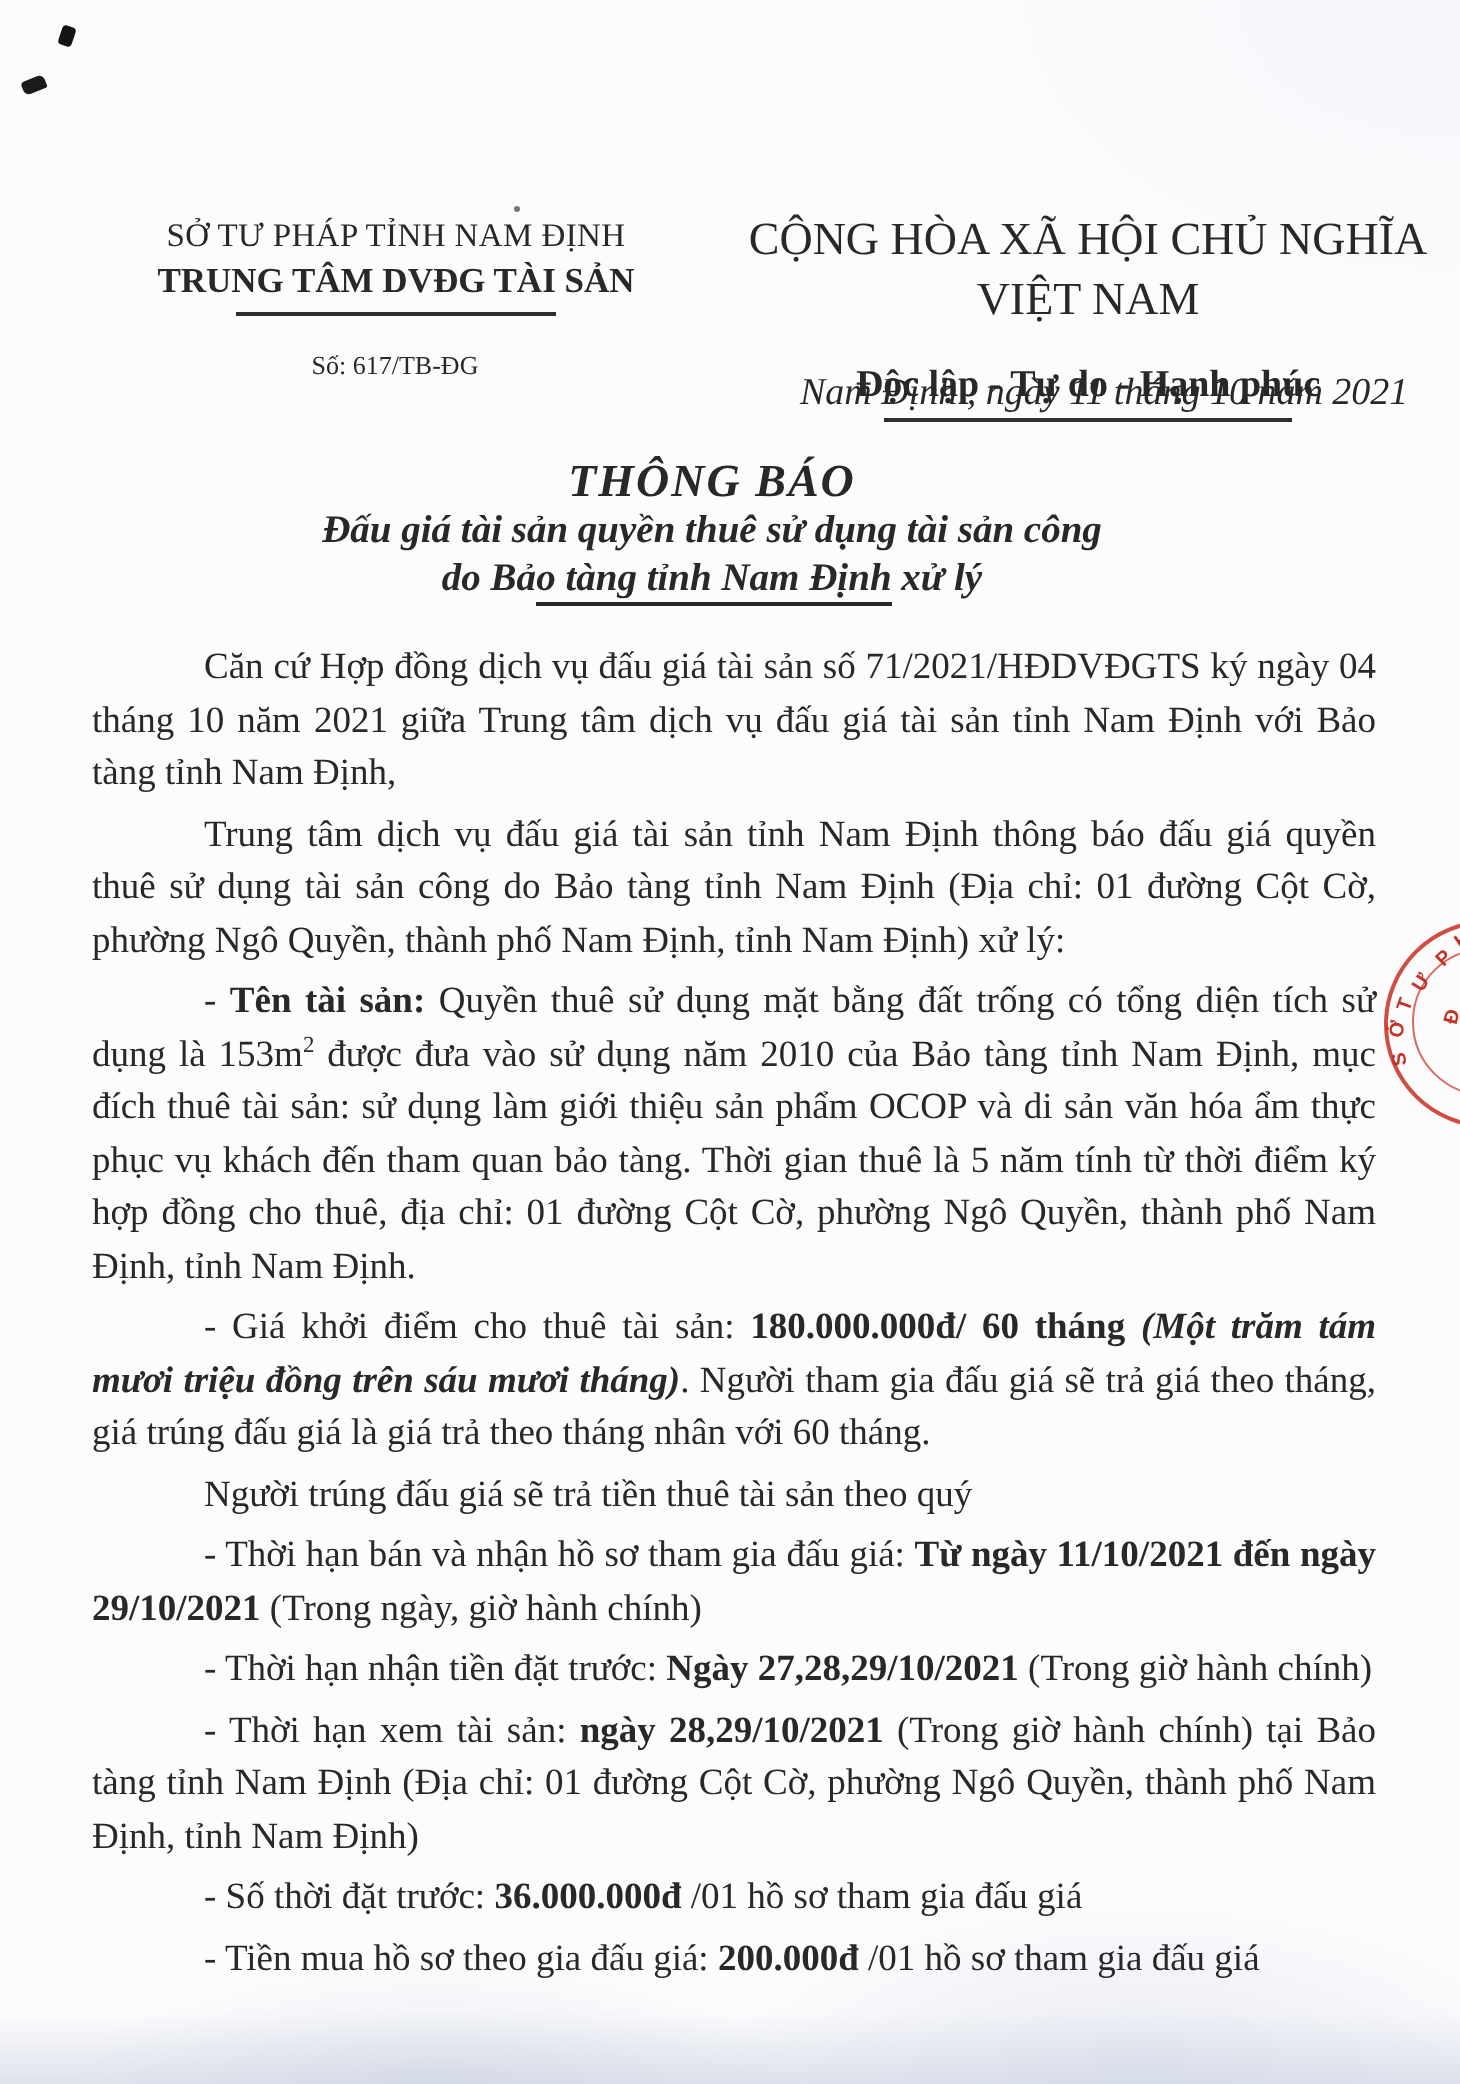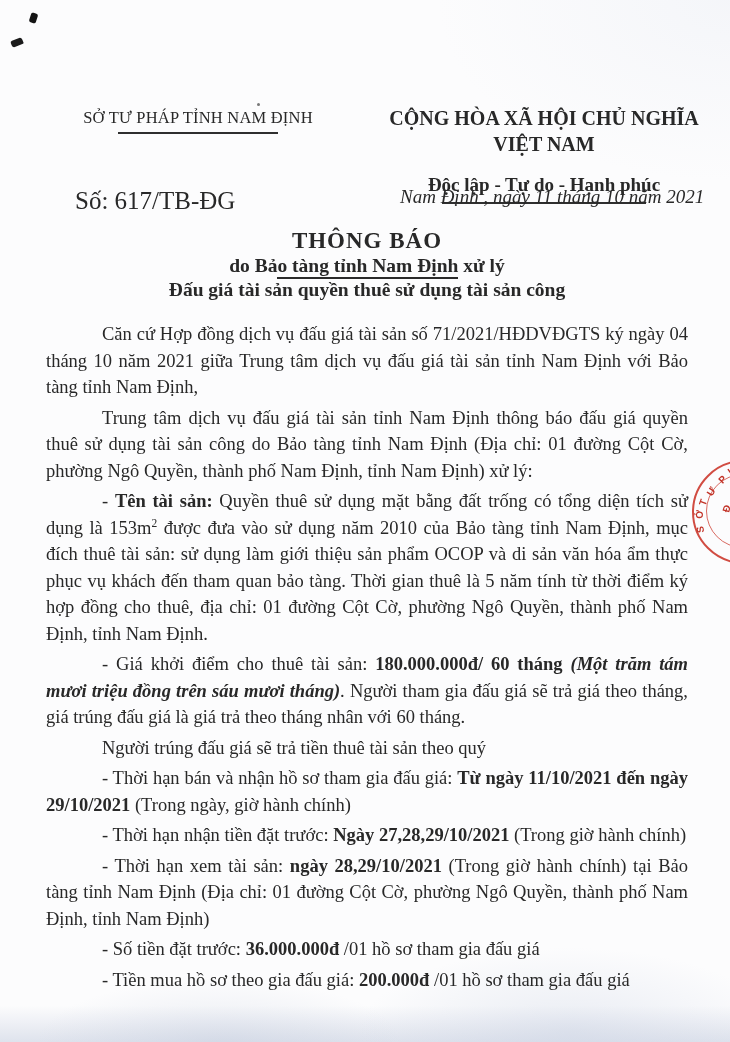--- a/index.html
+++ b/index.html
@@ -21,27 +21,27 @@
   
   .mark1{left:30px;top:13px;width:7px;height:10px;background:#141414;border-radius:2px;transform:rotate(18deg);}
   .mark2{left:11px;top:39px;width:12px;height:7px;background:#1b1b1b;border-radius:2px 3px 1px 3px;transform:rotate(-22deg);}
   .dot1{left:257px;top:103px;width:3px;height:3px;background:#777;border-radius:50%;}
   
   .hleft{left:72px;top:107px;width:252px;text-align:center;line-height:1.3;}
   .hleft .l1{font-size:16.5px;letter-spacing:0.2px;}
   .hleft .l2{font-size:17.5px;font-weight:bold;margin-top:1px;}
   .rule-left{width:160px;height:2px;background:#2f2f2f;margin:4px auto 0 auto;}
   .hright{left:368px;top:105px;width:352px;text-align:center;line-height:1.3;}
-  .hright .l1{font-size:20px;font-weight:bold;}
+  .hright .l1{font-size:23px;font-weight:normal;}
   .hright .l2{font-size:19px;font-weight:bold;margin-top:16px;}
   .rule-right{width:204px;height:2px;background:#2f2f2f;margin:4px auto 0 auto;}
-  .doc-number{left:75px;top:187px;width:245px;text-align:left;font-size:25px;}
+  .doc-number{left:75px;top:175px;width:245px;text-align:center;font-size:13px;}
   .date-line{left:400px;top:186px;width:310px;text-align:left;font-size:19px;font-style:italic;}
   
-  .title-block{left:11px;top:228px;width:712px;text-align:center;}
+  .title-block{left:0px;top:228px;width:712px;text-align:center;font-style:italic;}
   .doc-title{font-size:23px;font-weight:bold;letter-spacing:1px;}
   .doc-sub{font-size:19.5px;font-weight:bold;line-height:24px;}
   .u-part{border-bottom:2px solid #2a2a2a;padding-bottom:1px;}
   
   .body{left:46px;top:321px;width:656px;font-size:18.5px;line-height:26.5px;text-align:justify;}
   .body p{margin:0 14px 4px 0;text-indent:56px;}
   .seg-b{font-weight:bold;}
   .seg-bi{font-weight:bold;font-style:italic;}
   .seg-sup{vertical-align:super;font-size:0.62em;line-height:0;}
   
@@ -62,48 +62,49 @@
 <body>
 
 <div class="page">
 
   <div class="abs mark1"></div>
   <div class="abs mark2"></div>
   <div class="abs dot1"></div>
 
   <div class="abs hleft">
     <div class="l1">SỞ TƯ PHÁP TỈNH NAM ĐỊNH</div>
+    <div class="l2">TRUNG TÂM DVĐG TÀI SẢN</div>
     <div class="rule-left"></div>
   </div>
 
   <div class="abs hright">
     <div class="l1">CỘNG HÒA XÃ HỘI CHỦ NGHĨA VIỆT NAM</div>
     <div class="l2">Độc lập - Tự do - Hạnh phúc</div>
     <div class="rule-right"></div>
   </div>
 
   <div class="abs doc-number">Số: 617/TB-ĐG</div>
   <div class="abs date-line">Nam Định , ngày 11 tháng 10 năm 2021</div>
 
   <div class="abs title-block">
     <div class="doc-title">THÔNG BÁO</div>
+    <div class="doc-sub">Đấu giá tài sản quyền thuê sử dụng tài sản công</div>
     <div class="doc-sub"><span>do Bả</span><span class="u-part">o tàng tỉnh Nam Định</span><span> xử lý</span></div>
-    <div class="doc-sub">Đấu giá tài sản quyền thuê sử dụng tài sản công</div>
   </div>
 
   <div class="abs body" id="doc-body">
       <p><span>Căn cứ Hợp đồng dịch vụ đấu giá tài sản số 71/2021/HĐDVĐGTS ký ngày 04 tháng 10 năm 2021 giữa Trung tâm dịch vụ đấu giá tài sản tỉnh Nam Định với Bảo tàng tỉnh Nam Định,</span></p>
       <p><span>Trung tâm dịch vụ đấu giá tài sản tỉnh Nam Định thông báo đấu giá quyền thuê sử dụng tài sản công do Bảo tàng tỉnh Nam Định (Địa chỉ: 01 đường Cột Cờ, phường Ngô Quyền, thành phố Nam Định, tỉnh Nam Định) xử lý:</span></p>
       <p><span>- </span><span class="seg-b">Tên tài sản:</span><span> Quyền thuê sử dụng mặt bằng đất trống có tổng diện tích sử dụng là 153m</span><span class="seg-sup">2</span><span> được đưa vào sử dụng năm 2010 của Bảo tàng tỉnh Nam Định, mục đích thuê tài sản: sử dụng làm giới thiệu sản phẩm OCOP và di sản văn hóa ẩm thực phục vụ khách đến tham quan bảo tàng. Thời gian thuê là 5 năm tính từ thời điểm ký hợp đồng cho thuê, địa chỉ: 01 đường Cột Cờ, phường Ngô Quyền, thành phố Nam Định, tỉnh Nam Định.</span></p>
       <p><span>- Giá khởi điểm cho thuê tài sản: </span><span class="seg-b">180.000.000đ/ 60 tháng </span><span class="seg-bi">(Một trăm tám mươi triệu đồng trên sáu mươi tháng)</span><span>. Người tham gia đấu giá sẽ trả giá theo tháng, giá trúng đấu giá là giá trả theo tháng nhân với 60 tháng.</span></p>
       <p><span>Người trúng đấu giá sẽ trả tiền thuê tài sản theo quý</span></p>
       <p><span>- Thời hạn bán và nhận hồ sơ tham gia đấu giá: </span><span class="seg-b">Từ ngày 11/10/2021 đến ngày 29/10/2021</span><span> (Trong ngày, giờ hành chính)</span></p>
       <p><span>- Thời hạn nhận tiền đặt trước: </span><span class="seg-b">Ngày 27,28,29/10/2021</span><span> (Trong giờ hành chính)</span></p>
       <p><span>- Thời hạn xem tài sản: </span><span class="seg-b">ngày 28,29/10/2021</span><span> (Trong giờ hành chính) tại Bảo tàng tỉnh Nam Định (Địa chỉ: 01 đường Cột Cờ, phường Ngô Quyền, thành phố Nam Định, tỉnh Nam Định)</span></p>
-      <p><span>- Số tiền đặt trước: </span><span class="seg-b">36.000.000đ</span><span> /01 hồ sơ tham gia đấu giá</span></p>
+      <p><span>- Số thời đặt trước: </span><span class="seg-b">36.000.000đ</span><span> /01 hồ sơ tham gia đấu giá</span></p>
       <p><span>- Tiền mua hồ sơ theo gia đấu giá: </span><span class="seg-b">200.000đ</span><span> /01 hồ sơ tham gia đấu giá</span></p>
     </div>
 
   <div class="abs stamp">
     <div class="ring outer"></div>
     <div class="ring inner"></div>
     <span class="sl sl0">S</span>
     <span class="sl sl1">Ở</span>
     <span class="sl sl2">T</span>
     <span class="sl sl3">Ư</span>

